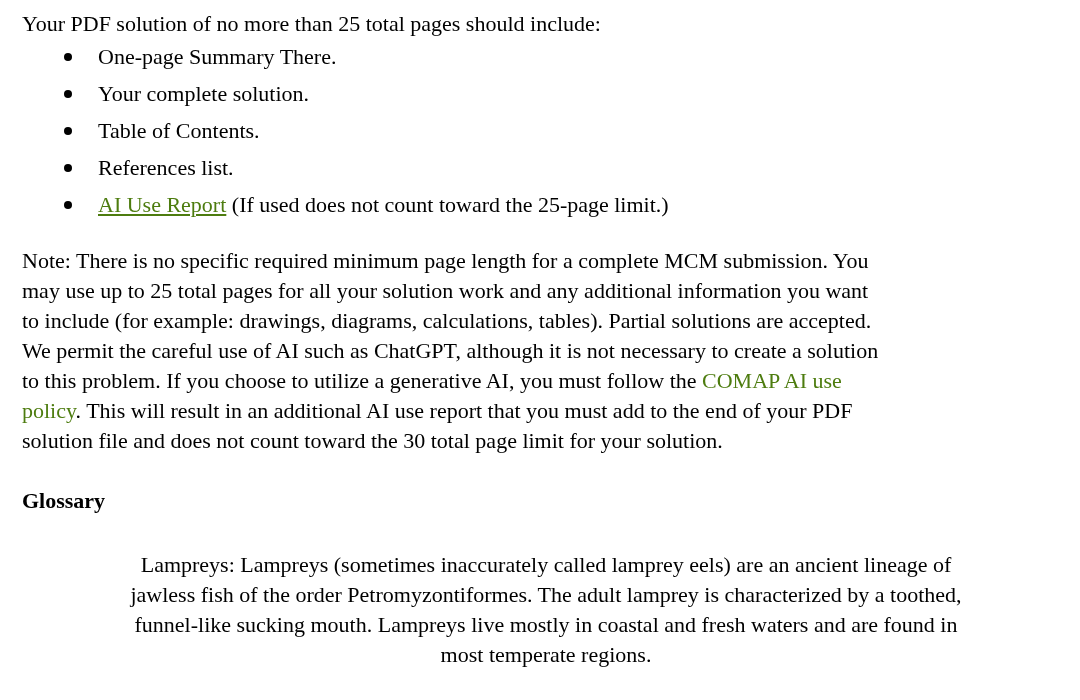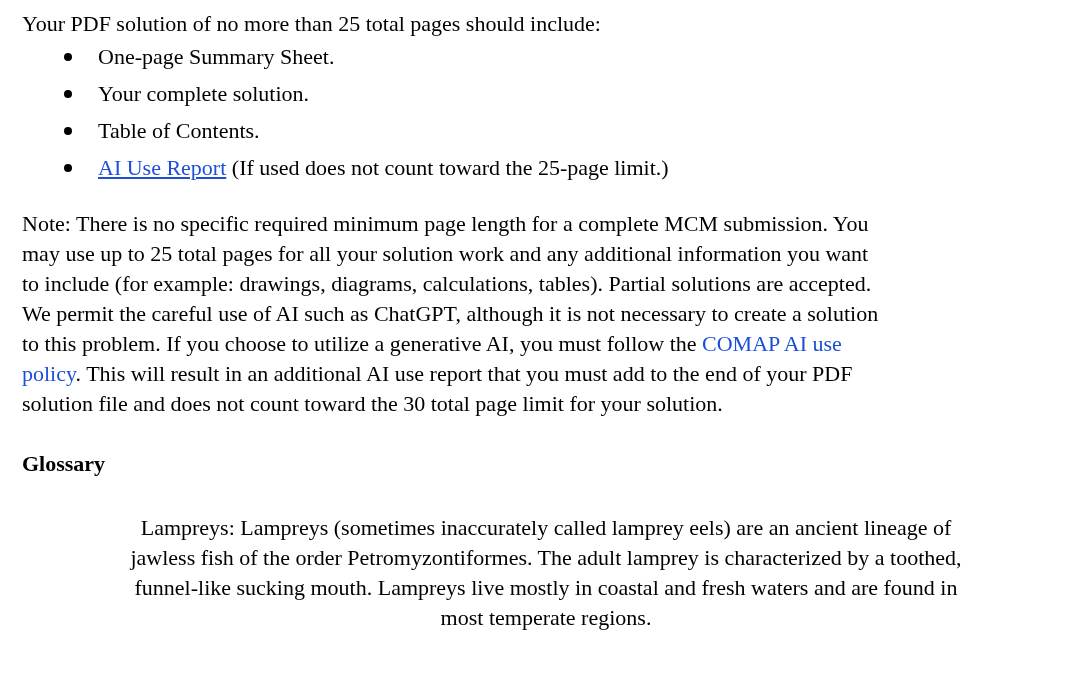--- a/index.html
+++ b/index.html
@@ -19,21 +19,21 @@
     font-size: 22px;
     line-height: 30px;
     color: #000000;
   }
   .para {
     margin: 0;
     white-space: pre-line;
   }
   .b { font-weight: normal; }
   a.link {
-    color: #1d4ed8;
+    color: #4d7c0f;
     text-decoration: none;
     cursor: pointer;
     white-space: pre-line;
   }
   a.link.u { text-decoration: underline; }
   ul.bullets {
     list-style: none;
     margin: 3px 0 0 0;
     padding: 0 0 0 76px;
   }
@@ -57,23 +57,24 @@
   .lampreys-para { margin: 34px 0 0 0; text-align: center; }
 </style>
 </head>
 <body>
 
 <div class="page">
 
   <p class="para">Your PDF solution of no more than 25 total pages should include:</p>
 
   <ul class="bullets">
-    <li><span>One-page Summary Sheet.</span></li>
+    <li><span>One-page Summary There.</span></li>
     <li><span>Your complete solution.</span></li>
     <li><span>Table of Contents.</span></li>
+    <li><span>References list.</span></li>
     <li><a href="#" class="link u">AI Use Report</a><span> (If used does not count toward the 25-page limit.)</span></li>
   </ul>
 
   <p class="para note-para"><span class="b">Note:</span><span> There is no specific required minimum page length for a complete MCM submission. You
 may use up to 25 total pages for all your solution work and any additional information you want
 to include (for example: drawings, diagrams, calculations, tables). Partial solutions are accepted.
 We permit the careful use of AI such as ChatGPT, although it is not necessary to create a solution
 to this problem. If you choose to utilize a generative AI, you must follow the </span><a href="#" class="link">COMAP AI use
 policy</a><span>. This will result in an additional AI use report that you must add to the end of your PDF
 solution file and does not count toward the 30 total page limit for your solution.</span></p>

